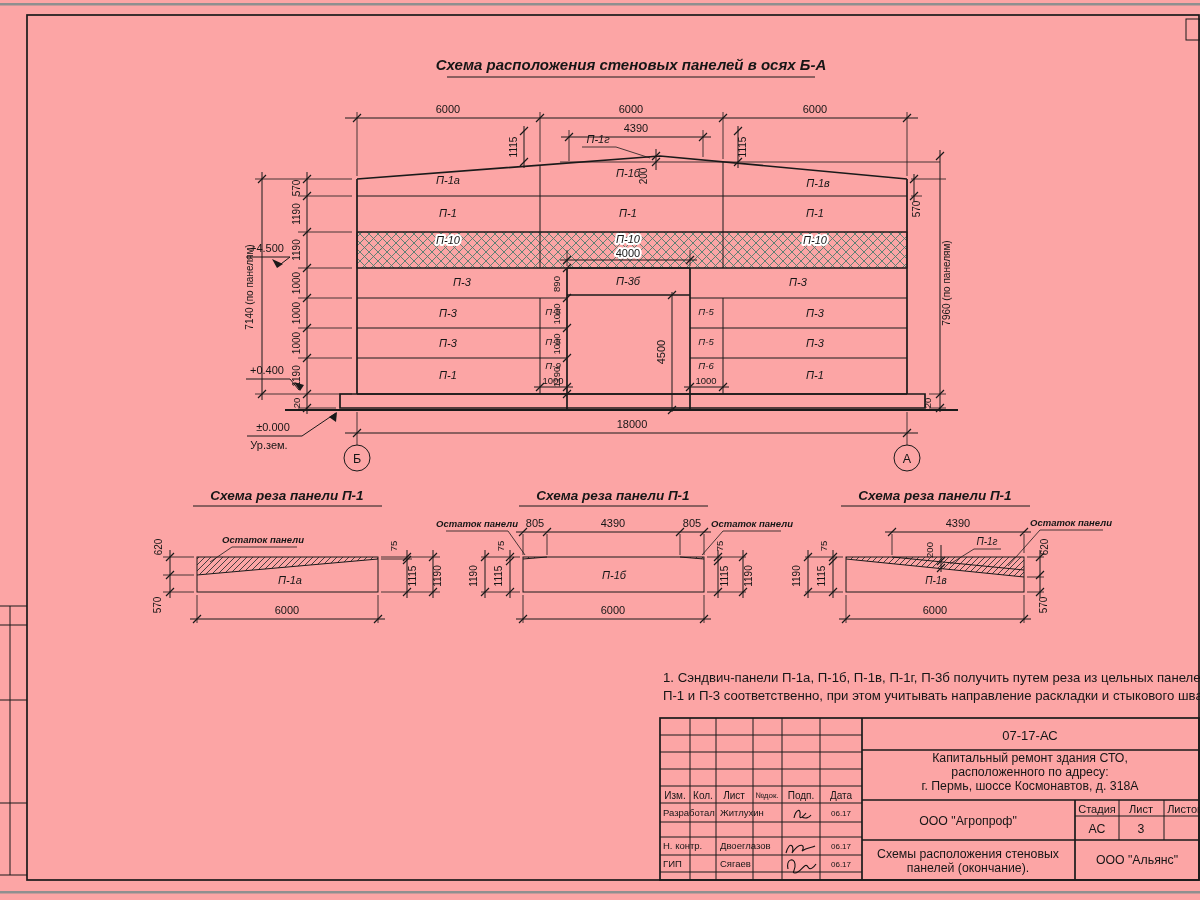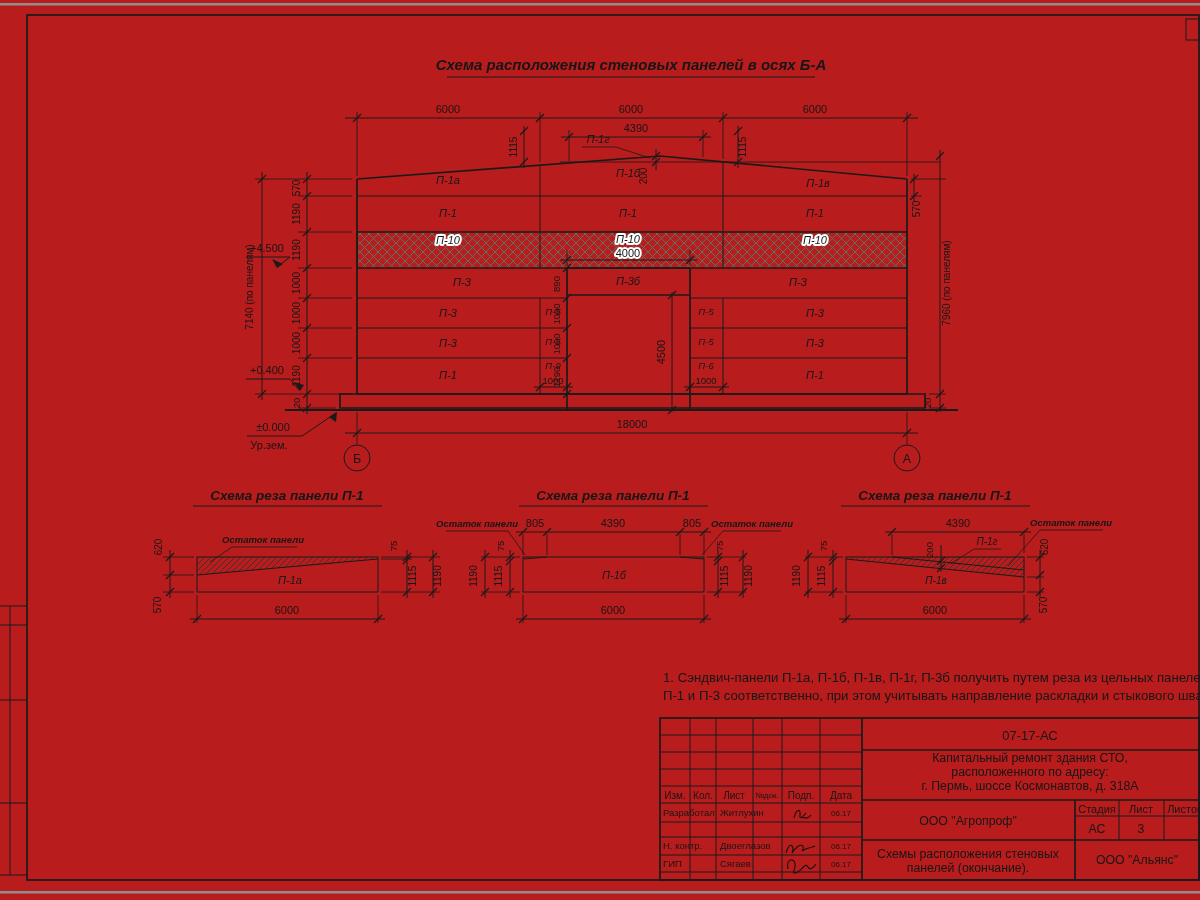--- a/index.html
+++ b/index.html
@@ -1,16 +1,16 @@
 <!DOCTYPE html>
 <html><head>
 <meta charset="utf-8">
 <style>
   html,body{margin:0;padding:0;background:#fff;width:1200px;height:900px;overflow:hidden}
-  .sheet{position:relative;width:1200px;height:900px;background:#b91c1c}
+  .sheet{position:relative;width:1200px;height:900px;background:#fca5a5}
   svg{display:block}
   text{fill:#161616;font-family:"Liberation Sans",sans-serif}
   .t11{font-size:11px}.t10{font-size:10px}.t9{font-size:9.5px}.t12{font-size:12.5px}
   .it{font-style:italic}
   .bt{font-style:italic;font-weight:bold;font-size:15px}
   .dt{font-style:italic;font-weight:bold;font-size:13.5px}
   .rm{font-style:italic;font-weight:bold;font-size:9.5px}
   .nt{font-size:13.2px}
   .tb13{font-size:13px}.tb12{font-size:12.3px}.tb11{font-size:11px}.tb10{font-size:10px}.tb9{font-size:9.5px}.tb8{font-size:8px}
   .mid{text-anchor:middle}.st{text-anchor:start}

